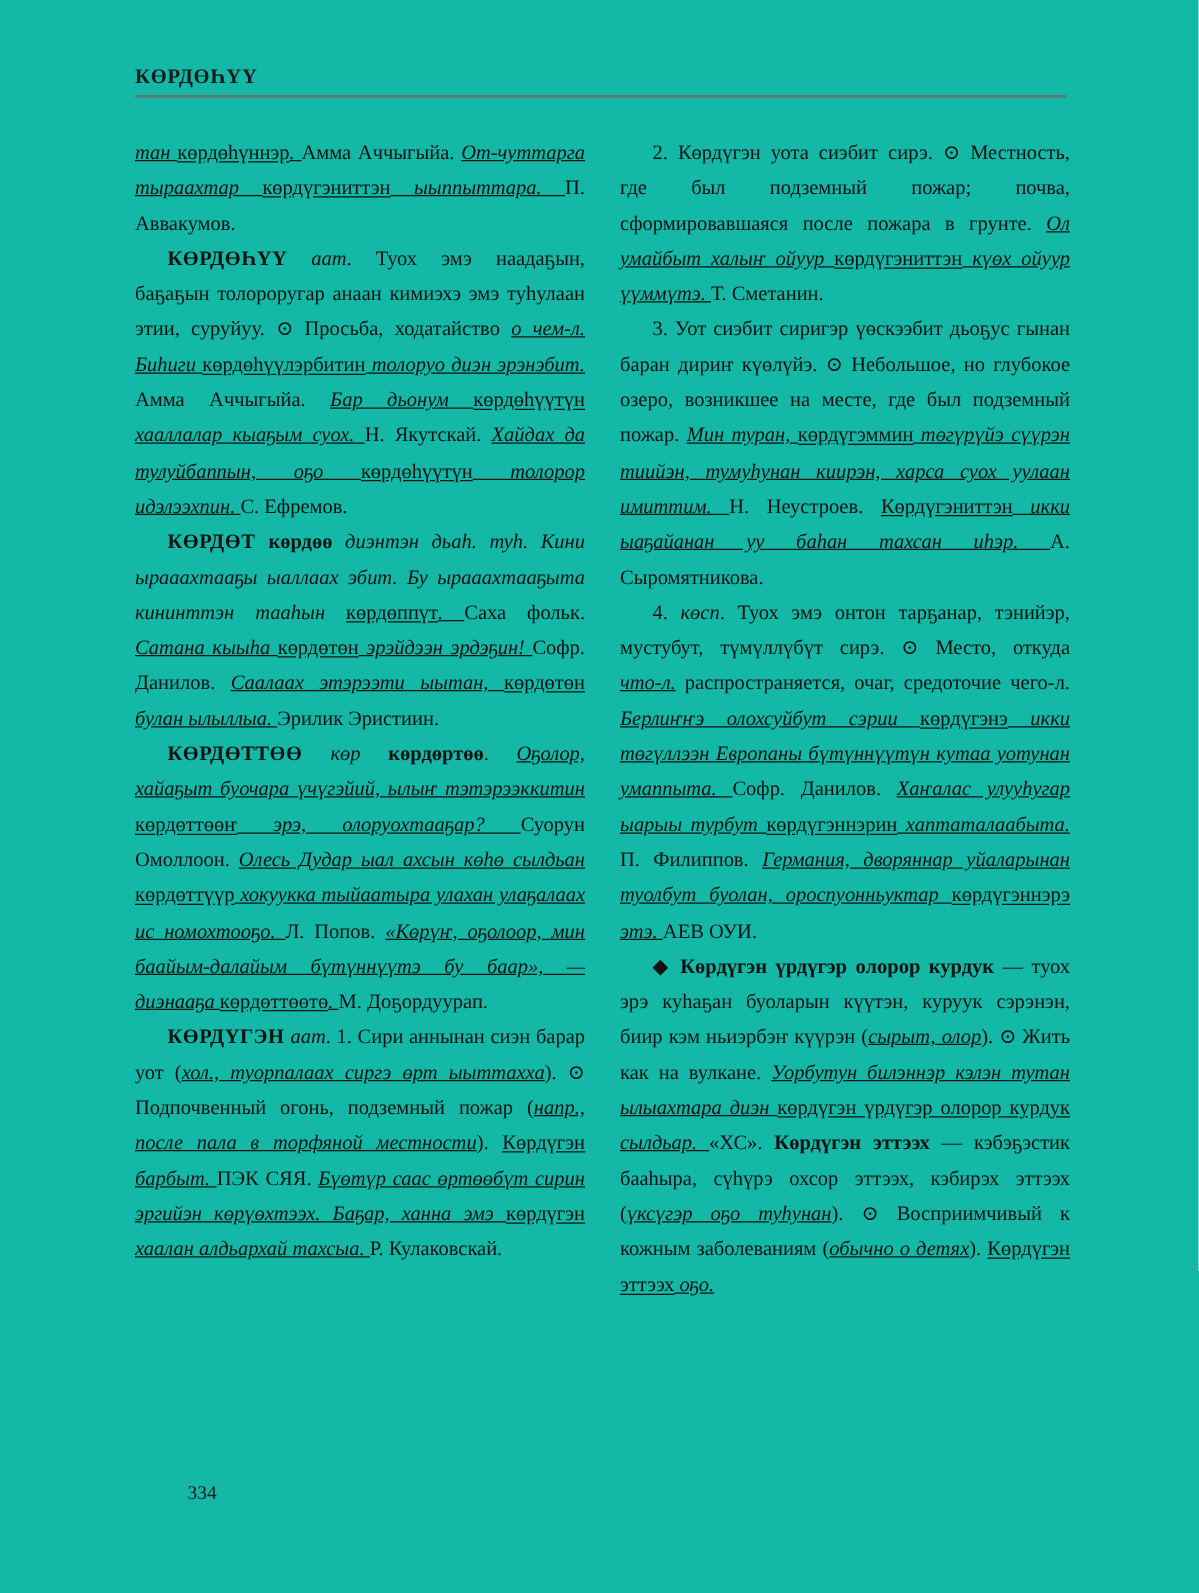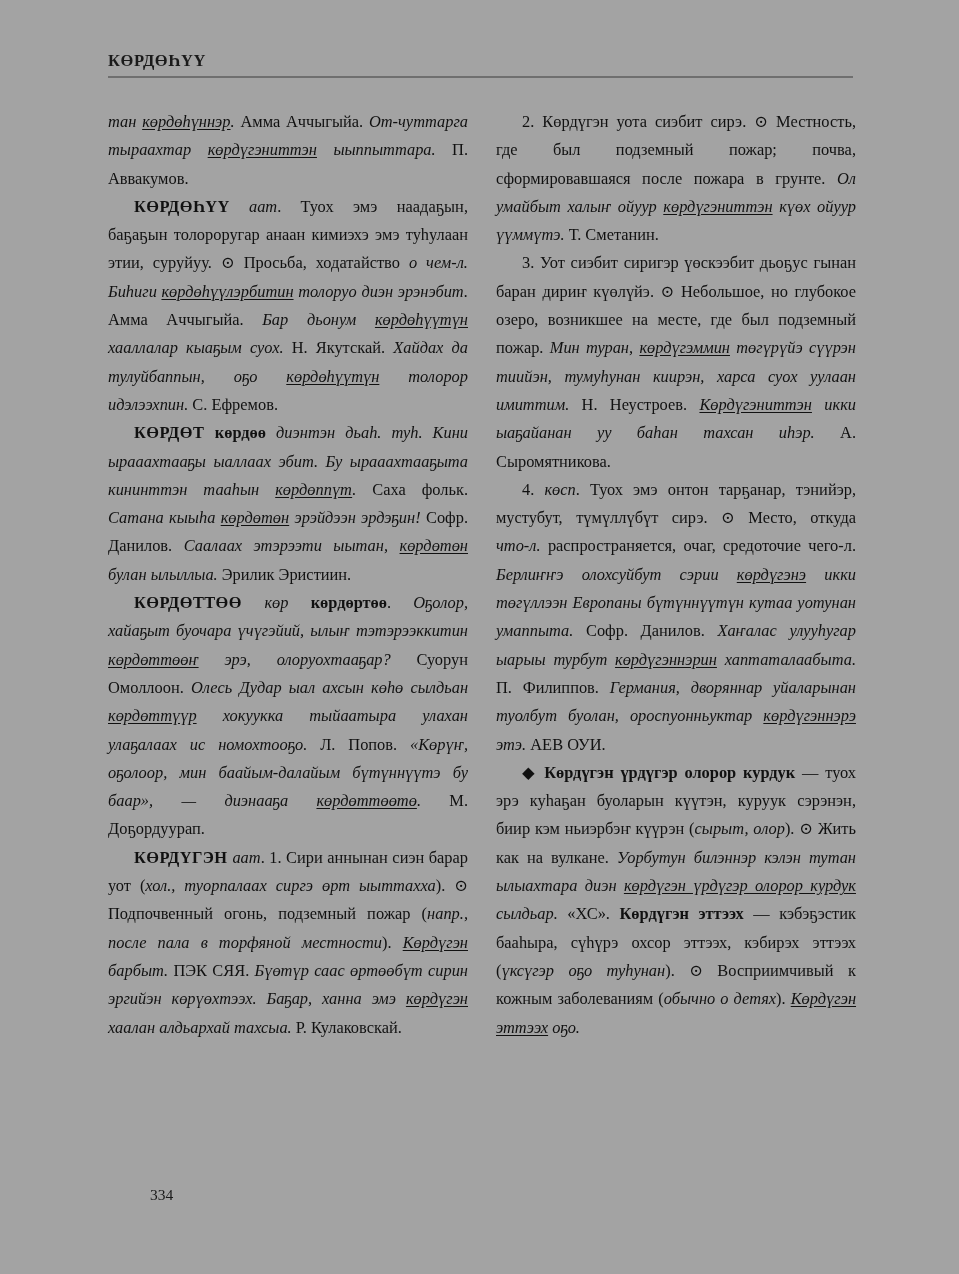--- a/index.html
+++ b/index.html
@@ -4,21 +4,21 @@
 <style>
   html, body {
     margin: 0;
     padding: 0;
     background: #ffffff;
   }
   .page {
     position: relative;
     width: 959px;
     height: 1274px;
-    background: #a3a3a3;
+    background: #14b8a6;
     font-family: "Liberation Serif", "DejaVu Serif", serif;
     color: #111111;
     box-sizing: border-box;
     overflow: hidden;
   }
 
   
   .runhead-wrap {
     position: absolute;
     left: 108px;
@@ -73,23 +73,23 @@
     letter-spacing: 0.4px;
   }
   .gram {             
     font-style: italic;
   }
   .bold {
     font-weight: bold;
   }
   .ex {               
     font-style: italic;
+    text-decoration: underline;
   }
   .kw {               
-    font-style: italic;
     text-decoration: underline;
     text-underline-offset: 2px;
     margin-top: 19px;
   }
   .ru {               
     font-style: normal;
   }
   .src {              
     font-style: normal;
   }

